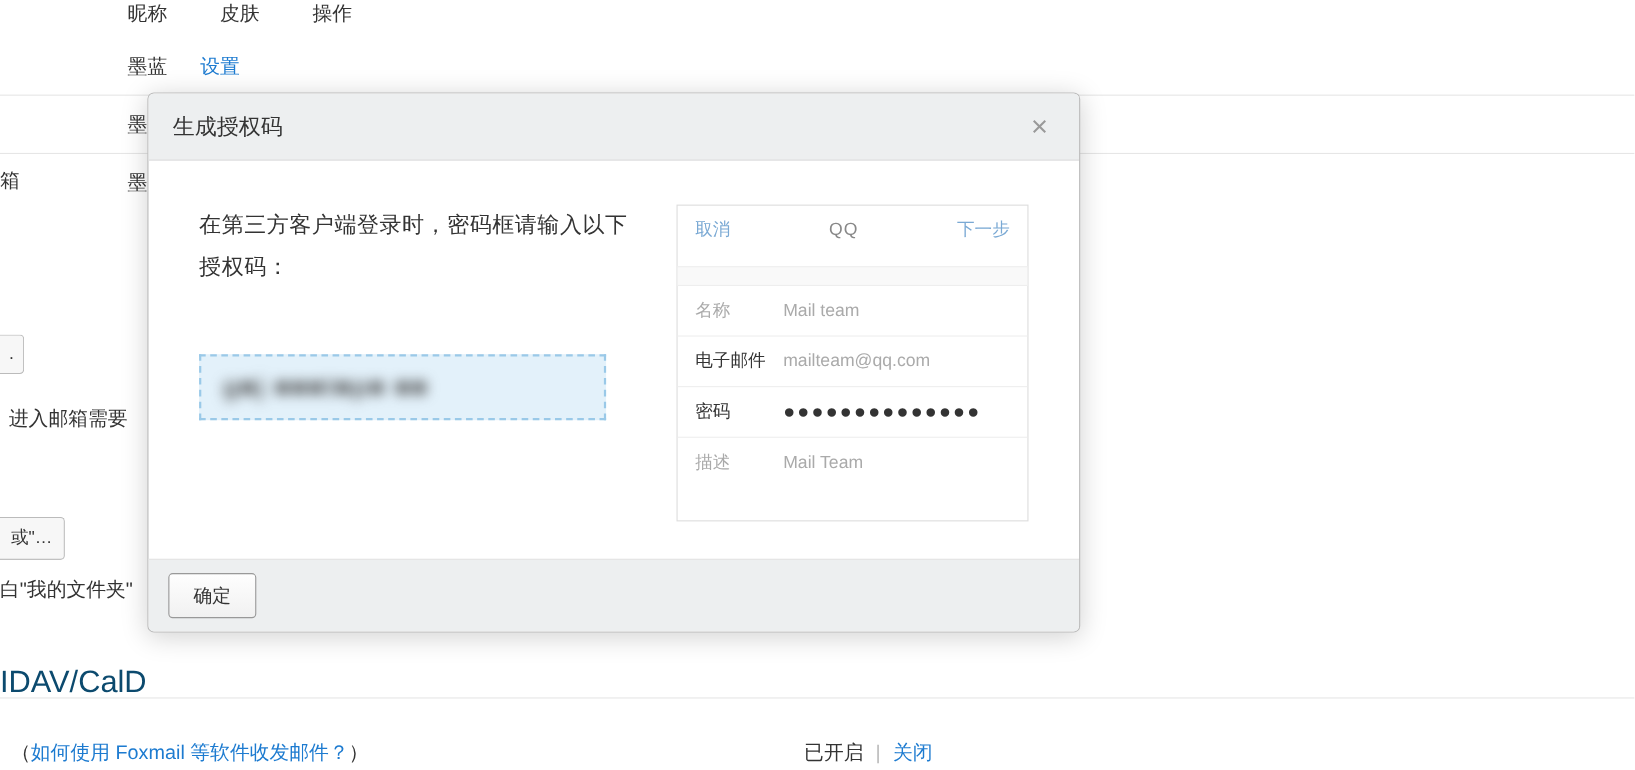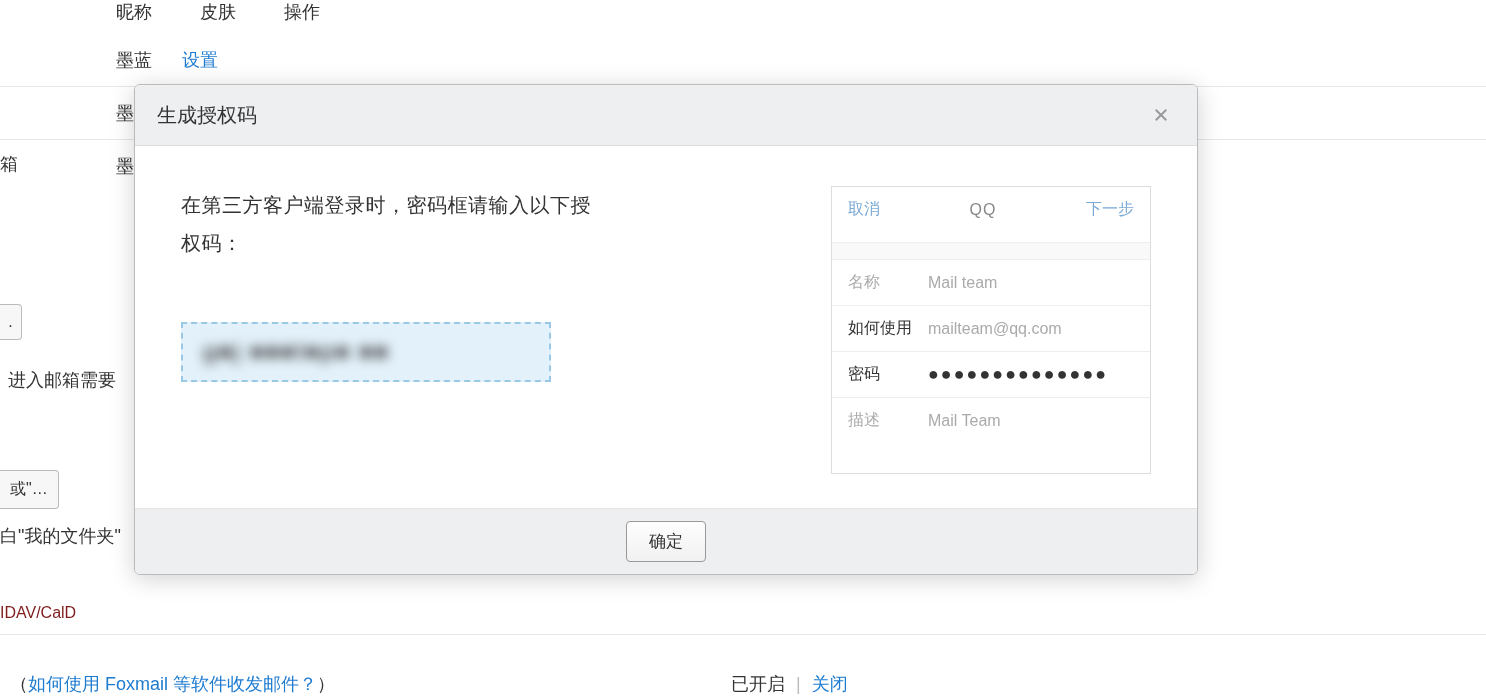--- a/index.html
+++ b/index.html
@@ -52,34 +52,34 @@
       position: absolute;
       left: 0;
       font-size: 18px;
       color: #333;
     }
     .bg-trunc.t1 { top: 152px; }
     .bg-btn.b1 { position: absolute; left: 0; top: 304px; width: 22px; padding: 8px 6px; text-align: center; border-left: none; border-top-left-radius: 0; border-bottom-left-radius: 0;}
     .bg-entertext { position: absolute; left: 8px; top: 368px; font-size: 18px; }
     .bg-btn.b2 { position: absolute; left: 0; top: 470px; padding: 8px 10px; border-left: none; border-top-left-radius: 0; border-bottom-left-radius: 0;}
     .bg-myfolder { position: absolute; left: 0; top: 524px; font-size: 18px; }
-    .bg-davtext { position: absolute; left: 0; top: 604px; font-size: 16px; font-weight: 500; color: #7f1d1d;}
+    .bg-davtext { position: absolute; left: 0; top: 604px; font-size: 28px; font-weight: 500; color: #0c4a6e;}
     .bg-hline { position: absolute; left: 0; right: 0; top: 634px; border-top: 1px solid #e6e6e6; }
     .bg-foxmail { position: absolute; left: 10px; top: 672px; font-size: 18px; color: #333;}
     .bg-foxmail .link { color: #1d7bd0; }
     .bg-status { position: absolute; left: 688px; top: 672px; font-size: 18px; color: #333; margin-left: 43px;}
     .bg-status .divider { color: #bbb; margin: 0 6px; }
     .bg-status .link { color: #1d7bd0; cursor: pointer; }
 
     
     .modal {
       position: absolute;
       left: 134px;
       top: 84px;
-      width: 1064px;
+      width: 848px;
       background: #fff;
       border: 1px solid #bbb;
       border-radius: 6px;
       box-shadow: 0 4px 24px rgba(0,0,0,0.18);
       overflow: hidden;
     }
     .modal-header {
       background: #edeff0;
       padding: 16px 22px;
       display: flex;
@@ -179,21 +179,21 @@
       font-size: 19px;
       color: #333;
     }
     .tip-row .link { color: #1d7bd0; cursor: pointer; }
 
     .modal-footer {
       border-top: 1px solid #e4e4e4;
       background: #edeff0;
       padding: 12px 18px;
       display: flex;
-      justify-content: center;
+      justify-content: flex-start;
     }
     .ok-btn {
       border: 1px solid #999;
       background: linear-gradient(#fefefe, #f1f1f1);
       border-radius: 4px;
       padding: 8px 22px;
       font-size: 17px;
       color: #333;
       cursor: pointer;
     }
@@ -260,21 +260,21 @@
         <span class="title">QQ</span>
         <span class="next">下一步</span>
       </div>
       <div class="phone-form">
         <div class="spacer-row"></div>
         <div class="form-row">
           <span class="lbl gray">名称</span>
           <span class="val">Mail team</span>
         </div>
         <div class="form-row">
-          <span class="lbl">如何使用</span>
+          <span class="lbl">电子邮件</span>
           <span class="val">mailteam@qq.com</span>
         </div>
         <div class="form-row">
           <span class="lbl">密码</span>
           <span class="val dark dots">●●●●●●●●●●●●●●</span>
         </div>
         <div class="form-row">
           <span class="lbl gray">描述</span>
           <span class="val">Mail Team</span>
         </div>

